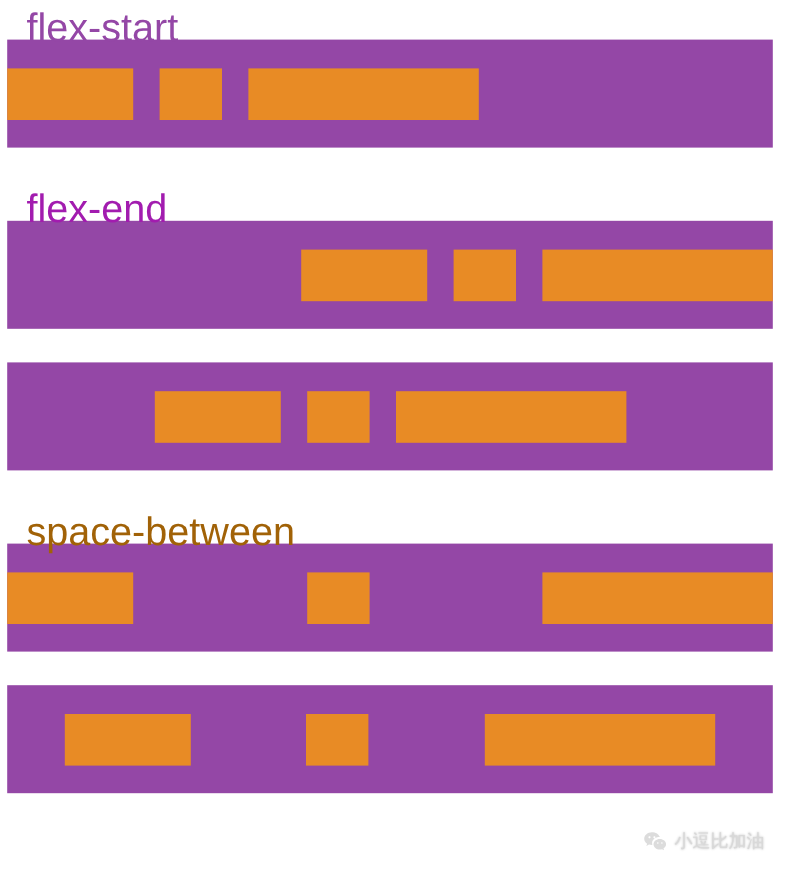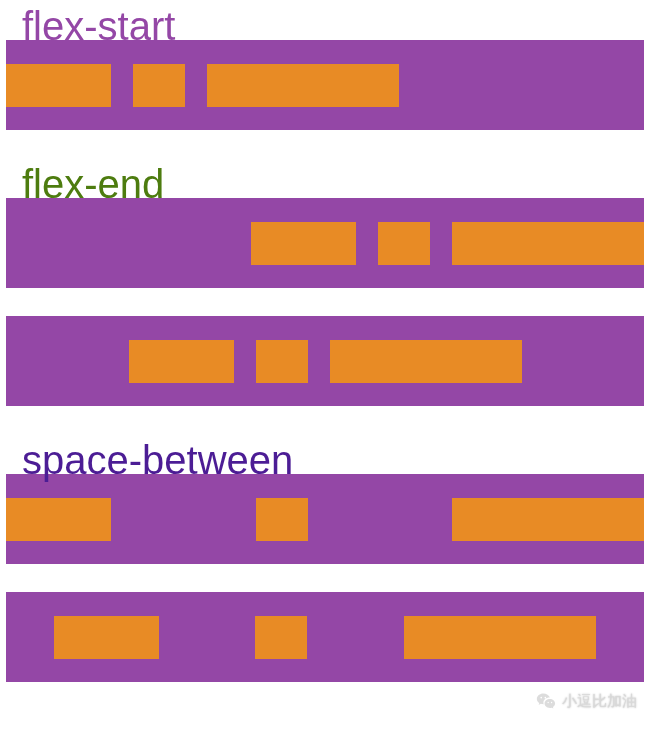--- a/index.html
+++ b/index.html
@@ -4,21 +4,21 @@
 <style>
   * { box-sizing: border-box; margin: 0; padding: 0; }
   html, body { width: 655px; height: 733px; }
   body {
     font-family: -apple-system, BlinkMacSystemFont, "Segoe UI", "PingFang SC", "Helvetica Neue", Arial, sans-serif;
     background: #ffffff;
     position: relative;
   }
   .section { margin-bottom: 28px; }
   .section-label {
-    font-size: 40px;
+    font-size: 33px;
     font-weight: 400;
     padding-left: 22px;
     line-height: 1;
     position: relative;
     top: 6px;
   }
   .container {
     width: 638px;
     height: 90px;
     margin-left: 6px;
@@ -60,38 +60,38 @@
 <div class="section">
   <div class="section-label" style="color: rgb(148, 71, 166);">flex-start</div>
   <div class="container jc-flex-start" style="background: rgb(148, 71, 166);">
     <div class="box a" style="background: rgb(232, 139, 37);"></div>
     <div class="box b" style="background: rgb(232, 139, 37);"></div>
     <div class="box c" style="background: rgb(232, 139, 37);"></div>
   </div>
 </div>
 
 <div class="section">
-  <div class="section-label" style="color: #4d7c0f; margin-top: 20px;">flex-end</div>
+  <div class="section-label" style="color: #a21caf; margin-top: 20px;">flex-end</div>
   <div class="container jc-flex-end" style="background: rgb(148, 71, 166);">
     <div class="box a" style="background: rgb(232, 139, 37);"></div>
     <div class="box b" style="background: rgb(232, 139, 37);"></div>
     <div class="box c" style="background: rgb(232, 139, 37);"></div>
   </div>
 </div>
 
 <div class="section">
   <div class="container jc-center" style="background: rgb(148, 71, 166);">
     <div class="box a" style="background: rgb(232, 139, 37);"></div>
     <div class="box b" style="background: rgb(232, 139, 37);"></div>
     <div class="box c" style="background: rgb(232, 139, 37);"></div>
   </div>
 </div>
 
 <div class="section">
-  <div class="section-label" style="color: #4c1d95;">space-between</div>
+  <div class="section-label" style="color: #a16207;">space-between</div>
   <div class="container jc-space-between" style="background: rgb(148, 71, 166);">
     <div class="box a" style="background: rgb(232, 139, 37);"></div>
     <div class="box b" style="background: rgb(232, 139, 37);"></div>
     <div class="box c" style="background: rgb(232, 139, 37);"></div>
   </div>
 </div>
 
 <div class="section">
   <div class="container jc-space-around" style="background: rgb(148, 71, 166);">
     <div class="box a" style="background: rgb(232, 139, 37);"></div>

